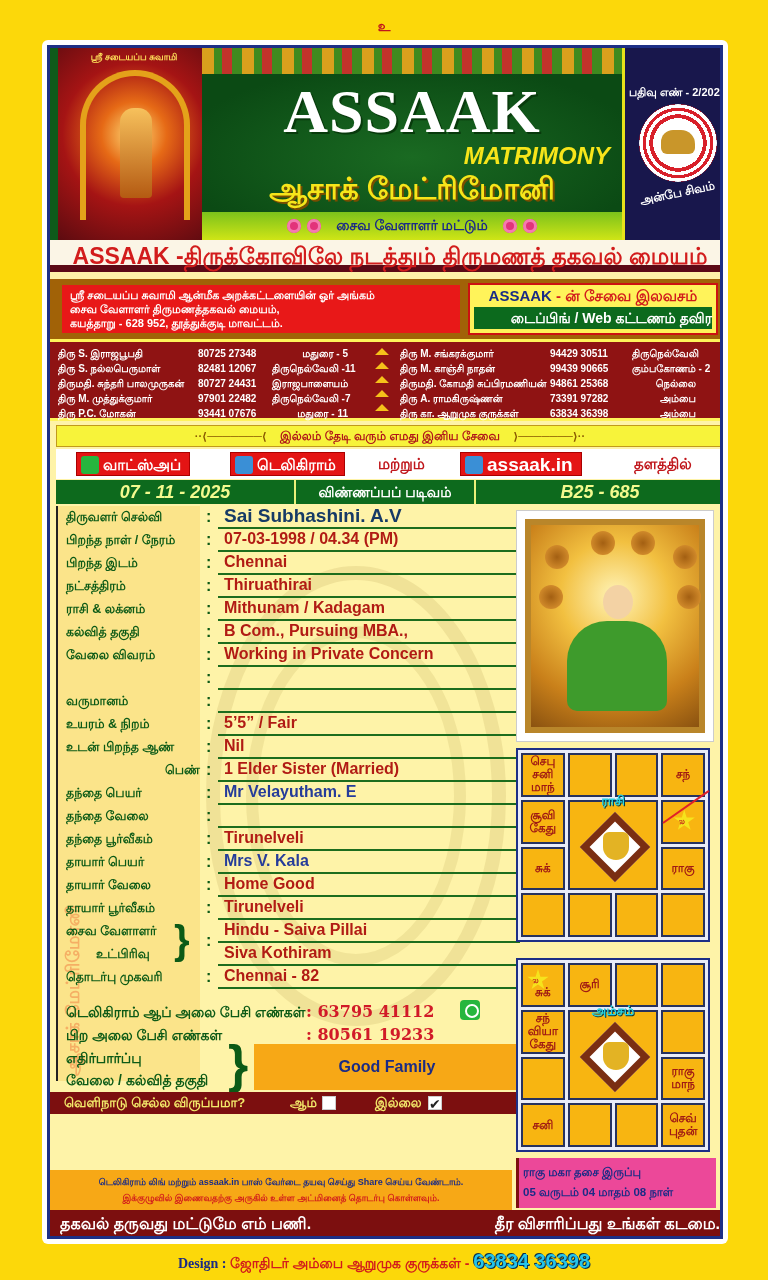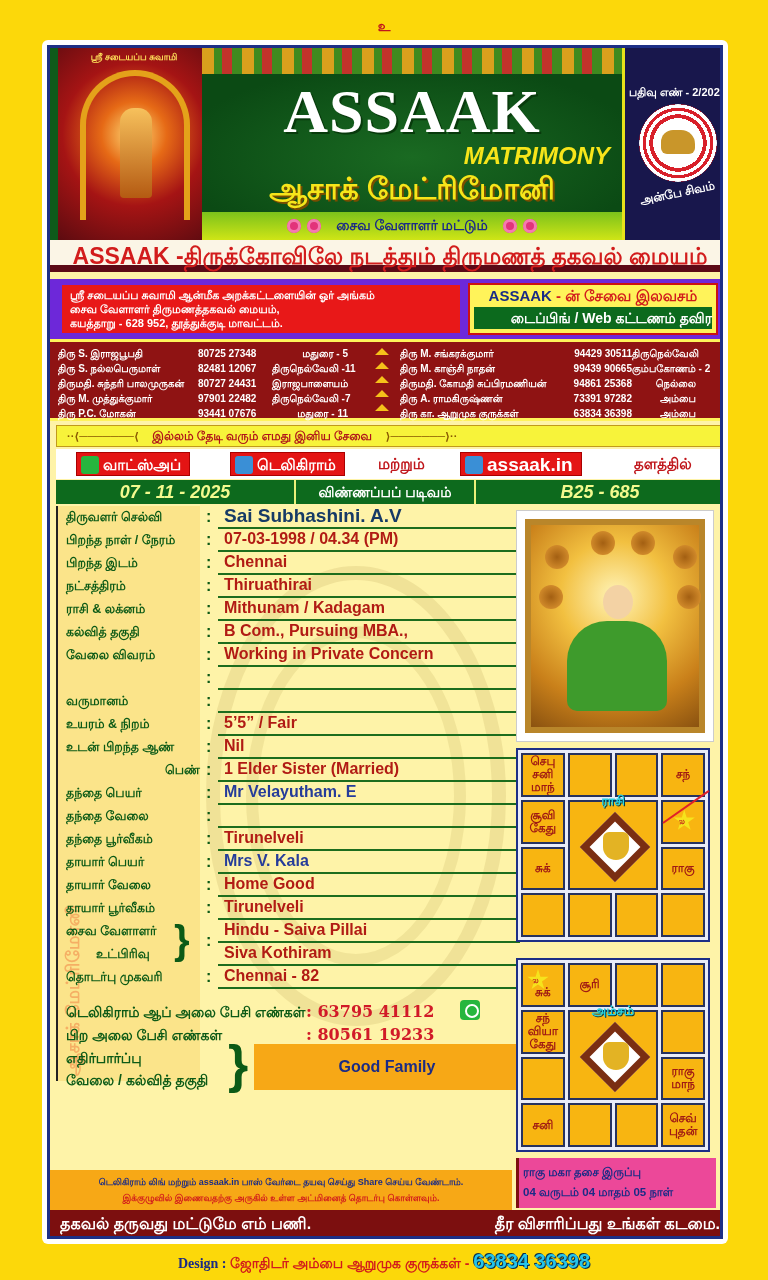--- a/index.html
+++ b/index.html
@@ -28,42 +28,42 @@
   .banner-right { position: absolute; left: 572px; top: 0; width: 108px; height: 192px; background: #18174c; border-left: 3px solid #e7e21a; }
   .reg { position: absolute; top: 38px; left: 0; width: 100%; text-align: center; color: #fff; font-size: 11px; font-weight: bold; }
   .seal { position: absolute; left: 14px; top: 56px; width: 78px; height: 78px; border-radius: 50%; background: radial-gradient(circle, #fff 0 45%, #d8202a 45% 52%, #fff 52% 58%, #d8202a 58% 64%, #fff 64% 70%, #d8202a 70% 78%, #fff 78%); }
   .seal .nandi { position: absolute; left: 22px; top: 26px; width: 34px; height: 24px; background: #c9962a; border-radius: 12px 14px 6px 6px; }
   .anbe { position: absolute; top: 138px; left: 0; width: 100%; text-align: center; color: #fff; font-size: 12px; font-weight: bold; transform: rotate(-12deg); }
 
   
   .title-strip { position: absolute; left: 0; top: 192px; width: 680px; height: 32px; background: #fbf5e6; text-align: center; color: #d21c1c; font-weight: bold; font-size: 23px; line-height: 32px; border-bottom: 7px solid #5b0a16; }
 
   
-  .org-wrap { position: absolute; left: 0; top: 231px; width: 680px; height: 60px; background: #6d28d9; }
+  .org-wrap { position: absolute; left: 0; top: 231px; width: 680px; height: 60px; background: #a16207; }
   .org-left { position: absolute; left: 12px; top: 6px; width: 398px; height: 48px; background: #e81818; color: #fff; font-size: 11px; font-weight: bold; padding: 3px 8px; line-height: 14px; }
   .org-right { position: absolute; left: 418px; top: 4px; width: 250px; height: 52px; border: 2px solid #c11; background: #fff35a; }
   .org-right .l1 { text-align: center; color: #1a2b86; font-weight: bold; font-size: 15px; line-height: 22px; }
   .org-right .l1 .red { color: #d21c1c; }
   .org-right .l2 { margin: 0 4px; background: #0c6a1d; color: #fff; text-align: right; font-weight: bold; font-size: 14px; line-height: 22px; }
 
   
   .contacts { position: absolute; left: 0; top: 291px; width: 680px; height: 82px; background: #8f1313; border-top: 3px solid #fff35a; border-bottom: 3px solid #fff35a; }
   .contact-col { position: absolute; top: 4px; }
   .contact-row { height: 15px; line-height: 15px; font-size: 10px; font-weight: bold; color: #fff; white-space: nowrap; }
   .contact-row span { display: inline-block; }
   .c-name-l { width: 140px; }
   .c-phone-l { width: 74px; }
   .c-place-l { width: 76px; text-align: right; }
   .c-name-r { width: 150px; }
-  .c-phone-r { width: 82px; text-align: right; }
+  .c-phone-r { width: 82px; }
   .c-place-r { width: 64px; text-align: right; }
   .divider-gem { position: absolute; left: 325px; top: 6px; width: 14px; height: 70px; background: repeating-linear-gradient(#f5c11a 0 7px, transparent 7px 14px); clip-path: polygon(50% 0, 100% 10%, 50% 20%, 100% 30%, 50% 40%, 100% 50%, 50% 60%, 100% 70%, 50% 80%, 100% 90%, 50% 100%, 0 90%, 50% 80%, 0 70%, 50% 60%, 0 50%, 50% 40%, 0 30%, 50% 20%, 0 10%); }
 
   
-  .service { position: absolute; left: 6px; top: 377px; width: 668px; height: 22px; background: #f7f33a; border: 1px solid #c19a1a; color: #b0161a; font-weight: bold; font-size: 12px; line-height: 20px; }
+  .service { position: absolute; left: 6px; top: 377px; width: 668px; height: 22px; background: #f7f33a; border: 1px solid #c19a1a; text-align: center; color: #b0161a; font-weight: bold; font-size: 12px; line-height: 20px; }
   .service .orn { color: #8a5a00; font-size: 11px; margin: 0 10px; }
   .social { position: absolute; left: 6px; top: 401px; width: 668px; height: 30px; background: #ffffff; }
   .soc-btn { position: absolute; top: 3px; height: 24px; background: #e41414; color: #fff; font-weight: bold; font-size: 15px; line-height: 24px; padding-left: 26px; padding-right: 8px; border: 1px solid #a00; }
   .soc-ico { position: absolute; left: 4px; top: 3px; width: 18px; height: 18px; border-radius: 3px; }
   .soc-plain { position: absolute; top: 3px; color: #c0171c; font-weight: bold; font-size: 15px; line-height: 24px; }
 
   
   .green-bar { position: absolute; left: 6px; top: 432px; width: 668px; height: 24px; background: #0d6a1d; display: flex; }
   .gb-cell { color: #fff; font-weight: bold; text-align: center; line-height: 24px; border-right: 2px solid #e9f07a; }
   .gb-date { width: 240px; font-size: 18px; font-style: italic; color: #f3fa8e; }
@@ -368,20 +368,27 @@
     <div class="wa-mini" style="left:404px;top:494px"></div>
     <div class="phone-row" style="top:519px">
       <span class="plbl">பிற அலை பேசி எண்கள்</span><span class="pnum">: </span><span class="pnum">80561 19233</span>
     </div>
     <div class="expect-lbl" style="top:544px">எதிர்பார்ப்பு</div>
     <div class="expect-lbl" style="top:566px">வேலை / கல்வித் தகுதி</div>
     <div class="expect-brace">}</div>
     <div class="expect-box">Good Family</div>
   </div>
 
+  <div class="abroad">
+    <span class="q">வெளிநாடு செல்ல விருப்பமா?</span>
+    <span class="yes">ஆம்</span>
+    <span class="chk" style="left:272px"></span>
+    <span class="no">இல்லை</span>
+    <span class="chk checked" style="left:378px"></span>
+  </div>
 
   <div class="photo">
     <div class="photo-inner">
       <div class="coin" style="left:14px;top:20px"></div>
       <div class="coin" style="left:60px;top:6px"></div>
       <div class="coin" style="left:100px;top:6px"></div>
       <div class="coin" style="left:142px;top:20px"></div>
       <div class="coin" style="left:8px;top:60px"></div>
       <div class="coin" style="left:146px;top:60px"></div>
       <div class="goddess-face"></div>
@@ -437,21 +444,21 @@
 மாந்</div>
     <div class="ch-cell">சனி</div>
     <div class="ch-cell"></div>
     <div class="ch-cell"></div>
     <div class="ch-cell">செவ்
 புதன்</div>
   </div>
 
   <div class="dasa">
     <div>ராகு மகா தசை இருப்பு</div>
-    <div>04 வருடம் 04 மாதம் 05 நாள்</div>
+    <div>05 வருடம் 04 மாதம் 08 நாள்</div>
   </div>
 
   <div class="notice">
     <div class="n1">டெலிகிராம் லிங் மற்றும் assaak.in  பாஸ் வேர்டை தயவு செய்து  Share  செய்ய வேண்டாம்.</div>
     <div class="n2">இக்குழுவில் இணைவதற்கு அருகில் உள்ள அட்மினைத் தொடர்பு கொள்ளவும்.</div>
   </div>
 
   <div class="footer-bar">
     <span class="fl">தகவல் தருவது மட்டுமே எம் பணி.</span>
     <span class="fr">தீர விசாரிப்பது உங்கள் கடமை.</span>

